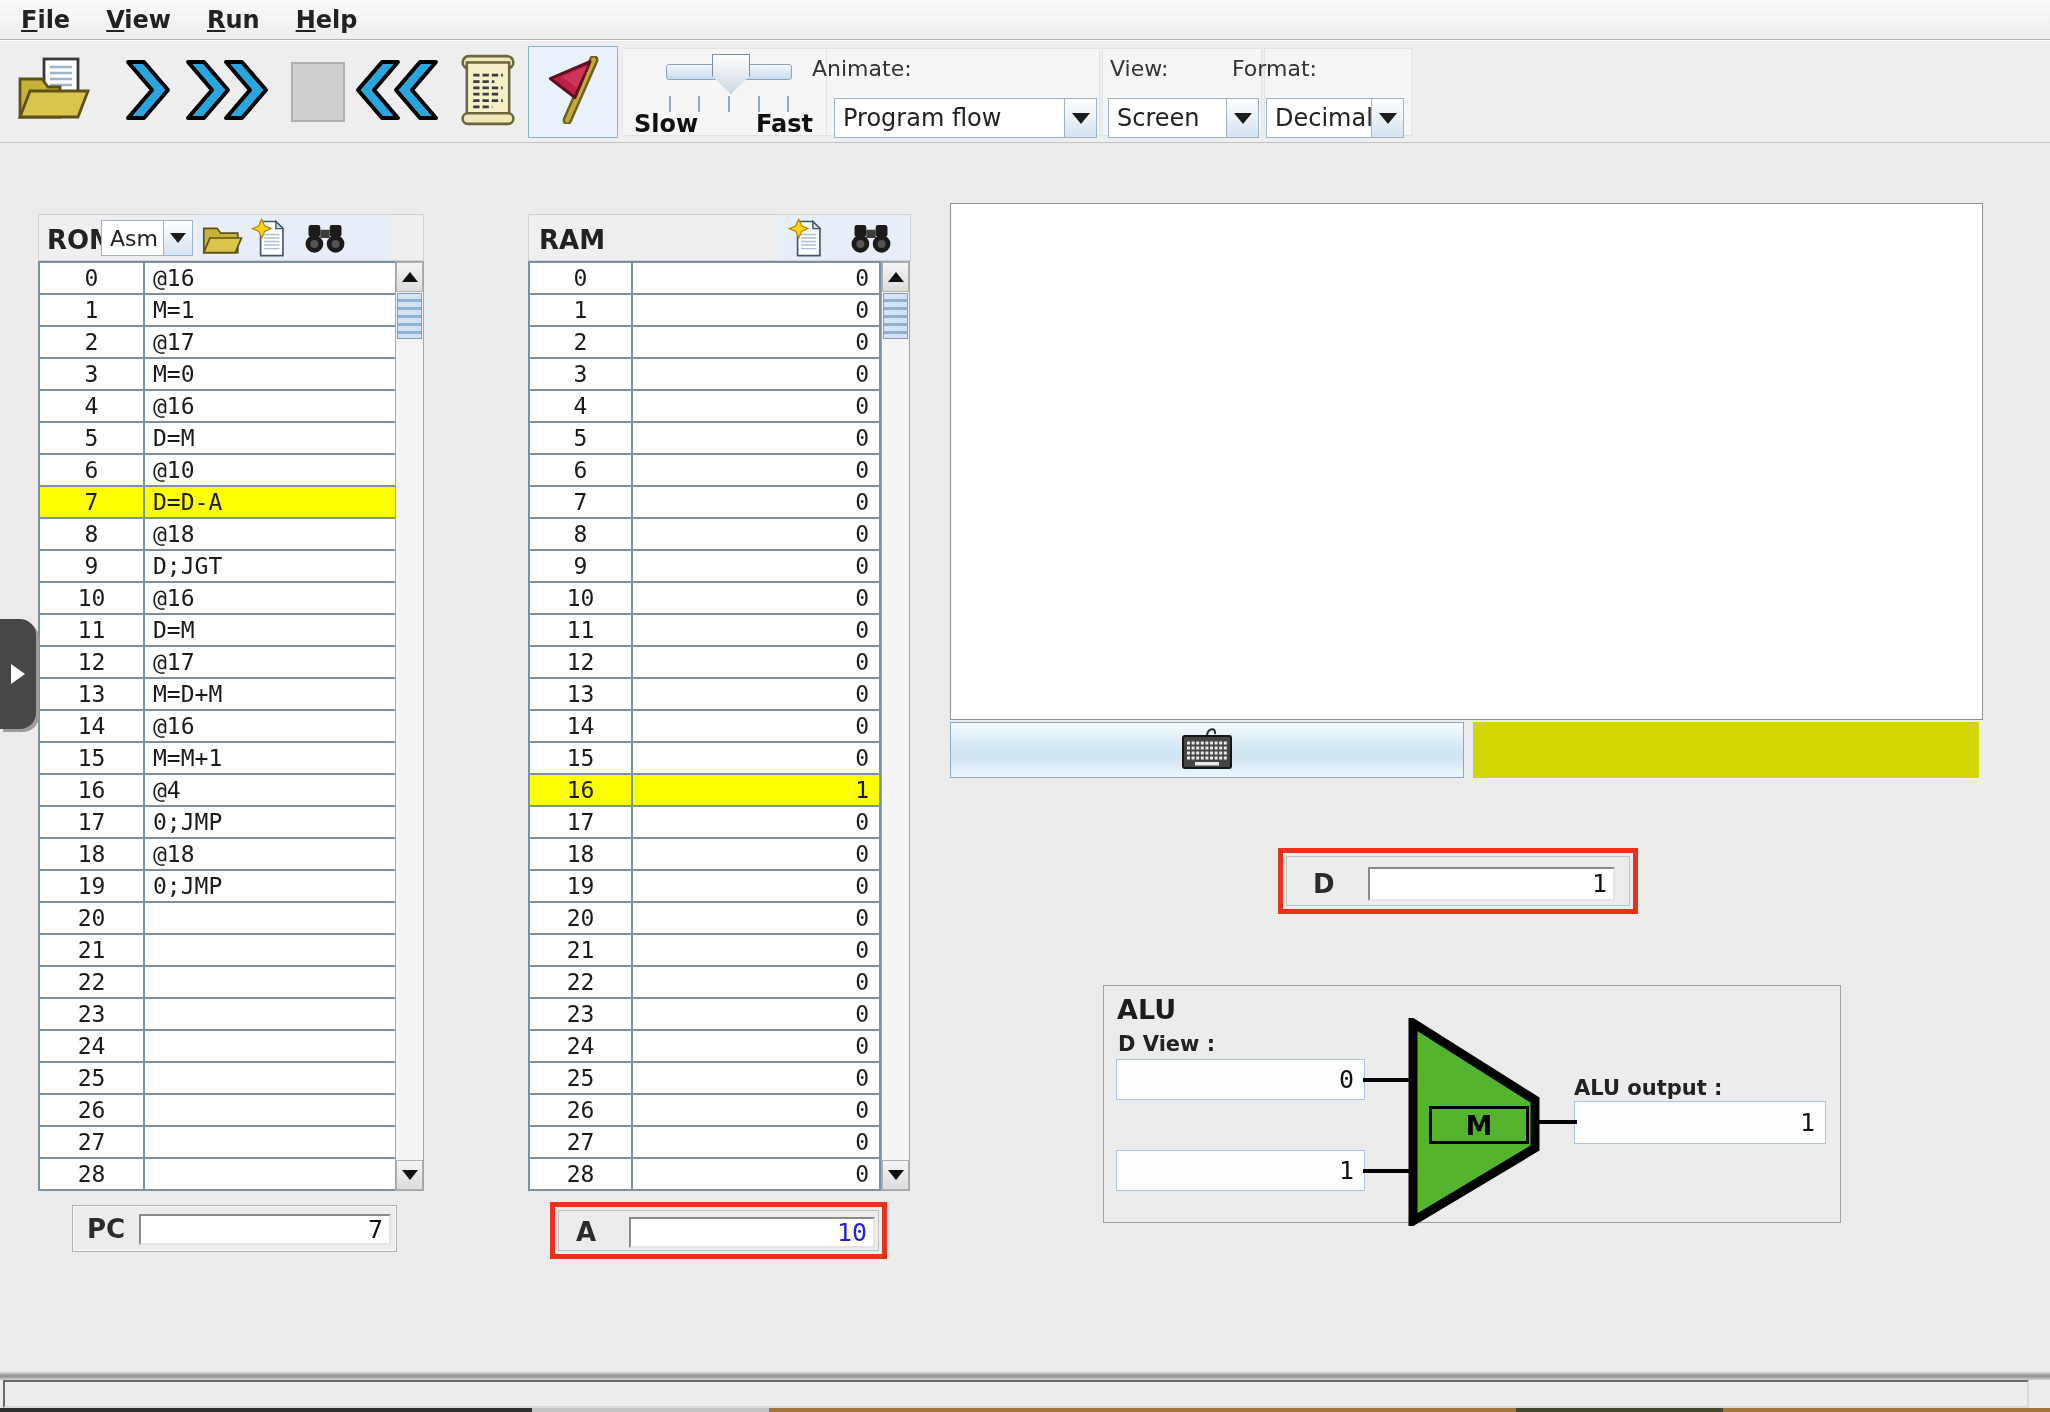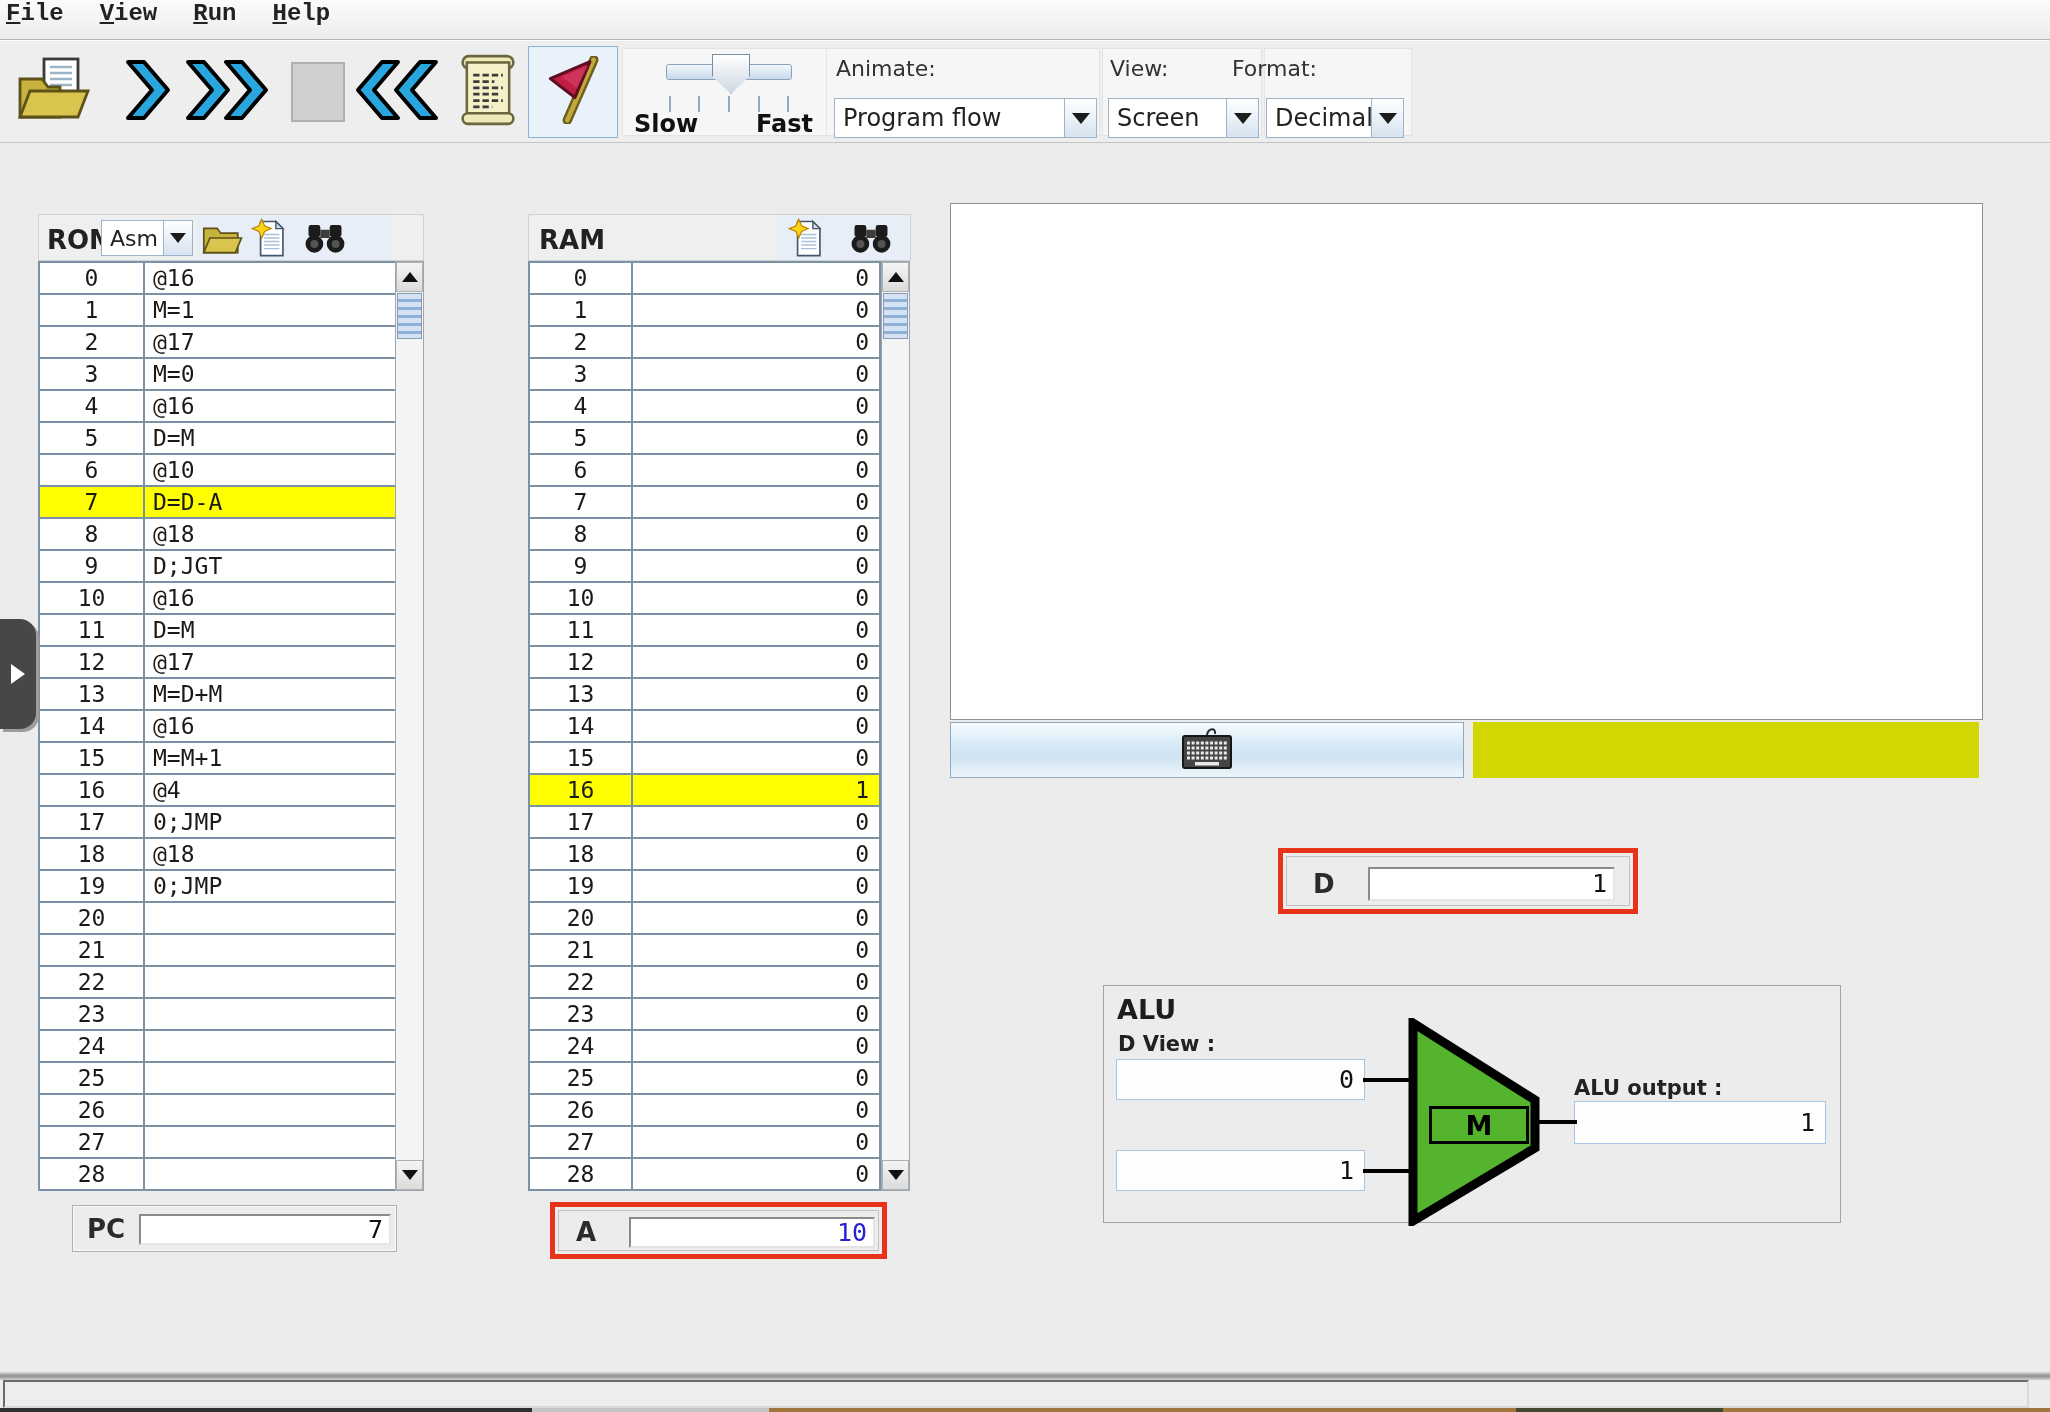--- a/index.html
+++ b/index.html
@@ -3,21 +3,21 @@
 <meta charset="utf-8">
 <style>
   html,body{margin:0;padding:0;}
   body{font-family:"DejaVu Sans","Liberation Sans",sans-serif;background:#d8d8d8;}
   #app{position:relative;width:2050px;height:1412px;background:#ececec;overflow:hidden;}
 
   
   #menubar{position:absolute;left:0;top:0;width:2050px;height:40px;
     background:linear-gradient(180deg,#fbfbfb,#ededed);
     border-bottom:1px solid #b3b3b3;box-shadow:0 1px 0 #fdfdfd;
-    display:flex;gap:36px;padding-left:6px;box-sizing:border-box;font-family:Liberation Mono, monospace;}
+    display:flex;align-items:center;gap:36px;padding-left:21px;box-sizing:border-box;}
   .menu-item{display:inline-block;font-size:24px;font-weight:bold;color:#222;}
   .menu-item::first-letter{text-decoration:underline;}
 
   
   #toolbar{position:absolute;left:0;top:42px;width:2050px;height:100px;background:#eeeeee;
     border-bottom:1px solid #c4c4c4;}
   .tbtn{position:absolute;display:flex;align-items:center;justify-content:center;}
   .group-panel{position:absolute;top:6px;height:88px;background:#f6f6f6;border:1px solid #e3e3e3;box-sizing:border-box;}
   #btn-breakpoint{border:1px solid #8cb0d8;background:#e9f1fa;}
   .stop-square{width:54px;height:60px;background:#cfcfcf;border:2px solid #b0b0b0;box-sizing:border-box;}
@@ -193,21 +193,21 @@
     <div id="slider-track"></div>
     <div id="slider-thumb"></div>
     <span class="tick" style="left:669px;"></span>
     <span class="tick" style="left:698px;"></span>
     <span class="tick" style="left:728px;"></span>
     <span class="tick" style="left:758px;"></span>
     <span class="tick" style="left:787px;"></span>
     <span class="slider-label" style="left:634px;">Slow</span>
     <span class="slider-label" style="left:756px;">Fast</span>
 
-    <span class="combo-label" style="left:836px;top:14px;">Animate:</span>
+    <span class="combo-label" style="left:812px;top:14px;">Animate:</span>
     <div class="combo" style="left:834px;top:56px;">
       <div class="combo-field" style="width:230px;">Program flow</div>
       <div class="combo-arrow">
           <span class="tri-down"></span>
         </div>
     </div>
 
     <span class="combo-label" style="left:1110px;top:14px;">View:</span>
     <div class="combo" style="left:1108px;top:56px;">
       <div class="combo-field" style="width:118px;">Screen</div>

